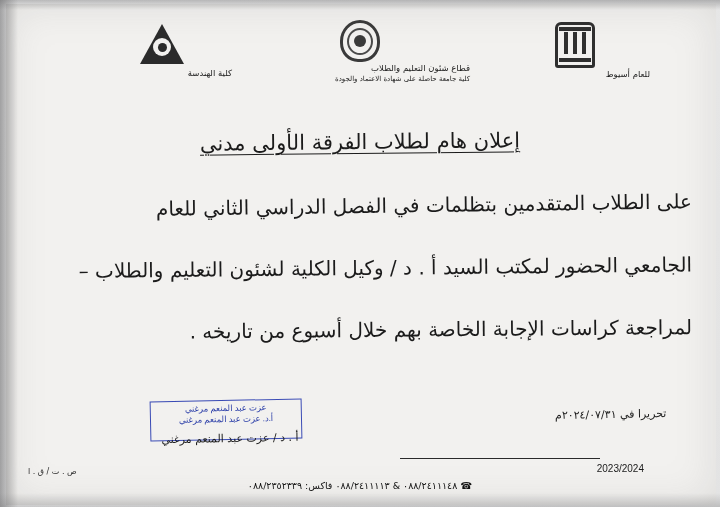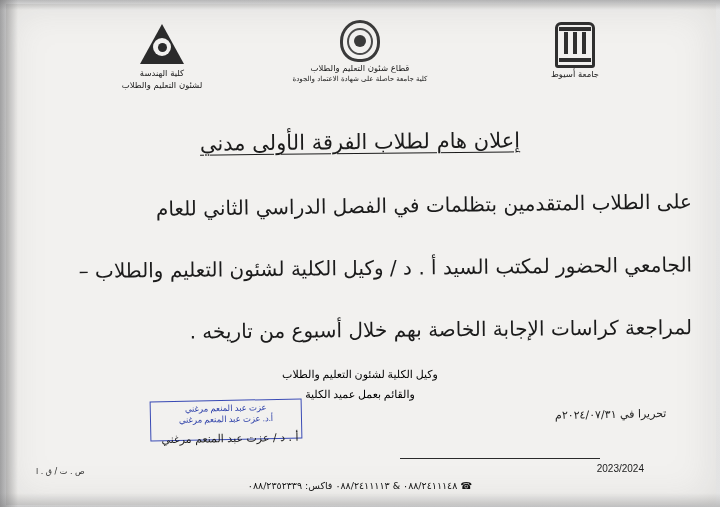--- a/index.html
+++ b/index.html
@@ -33,21 +33,21 @@
   }
   .shadow-bottom{
     position:absolute;left:0;bottom:0;width:720px;height:14px;
     background:linear-gradient(to top, rgba(120,120,122,0.35), rgba(150,150,152,0.0));
   }
 
   
   .header{
     position:absolute;top:14px;left:0;width:720px;height:88px;
   }
-  .hdr-block{position:absolute;text-align:center;}
+  .hdr-block{position:absolute;}
   .hdr-left{left:92px;top:10px;width:140px;}
   .hdr-center{left:250px;top:6px;width:220px;}
   .hdr-right{left:500px;top:8px;width:150px;}
 
   .logo{
     margin:0 auto 3px auto;
     position:relative;
   }
   .logo-eng{
     width:44px;height:40px;
@@ -160,21 +160,21 @@
     position:absolute;left:0;bottom:14px;width:720px;text-align:center;
   }
   .foot-rule{
     position:absolute;left:400px;bottom:48px;width:200px;height:1px;background:#2a2a2a;
   }
   .foot-year{
     position:absolute;right:76px;bottom:33px;font-size:10px;
     font-family:"Liberation Sans", sans-serif;direction:ltr;color:#1b1b1b;margin-left:23px;
   }
   .foot-left-note{
-    position:absolute;left:36px;bottom:31px;font-size:8px;color:#2a2a2a;
+    position:absolute;left:28px;bottom:31px;font-size:8px;color:#2a2a2a;
     font-family:"DejaVu Sans", sans-serif;
   }
   .foot-contact{
     font-size:9.5px;color:#111;
     font-family:"DejaVu Sans", sans-serif;
     direction:rtl;
     margin-bottom:2px;
     letter-spacing:0.2px;
   }
   .foot-email{
@@ -194,21 +194,20 @@
   <div class="shadow-bottom"></div>
 
   <div class="header">
 
     <div class="hdr-block hdr-left">
       <div class="logo logo-eng">
         <div class="inner"></div>
           <div class="inner2"></div>
       </div>
       <div class="hdr-line">كلية الهندسة</div>
-      <div class="hdr-line">لشئون التعليم والطلاب</div>
     </div>
 
     <div class="hdr-block hdr-center">
       <div class="logo logo-seal">
         <div class="ring"></div>
           <div class="ring2"></div>
           <div class="core"></div>
       </div>
       <div class="hdr-line">قطاع شئون التعليم والطلاب</div>
       <div class="hdr-line sm">كلية جامعة حاصلة على شهادة الاعتماد والجودة</div>
@@ -216,34 +215,32 @@
 
     <div class="hdr-block hdr-right">
       <div class="logo logo-univ">
         <div class="body"></div>
           <div class="roof"></div>
         <div class="pillar"></div>
           <div class="pillar pillar2"></div>
           <div class="pillar pillar3"></div>
         <div class="base"></div>
       </div>
-      <div class="hdr-line">جامعة أسيوط</div>
+      <div class="hdr-line">للعام أسيوط</div>
     </div>
   </div>
 
   <div class="title hand">
     <u>إعلان هام لطلاب الفرقة الأولى مدني</u>
   </div>
 
   <div class="para hand l1">على الطلاب المتقدمين بتظلمات في الفصل الدراسي الثاني للعام</div>
   <div class="para hand l2">الجامعي الحضور لمكتب السيد أ . د / وكيل الكلية لشئون التعليم والطلاب –</div>
   <div class="para hand l3">لمراجعة كراسات الإجابة الخاصة بهم خلال أسبوع من تاريخه .</div>
 
-  <div class="sign sign-1">وكيل الكلية لشئون التعليم والطلاب</div>
-  <div class="sign sign-2">والقائم بعمل عميد الكلية</div>
 
   <div class="stamp">
     <div>عزت عبد المنعم مرغني</div>
     <div>أ.د. عزت عبد المنعم مرغني</div>
   </div>
   <div class="sign-name">أ . د / عزت عبد المنعم مرغني</div>
 
   <div class="date">
     <span>تحريرا في</span>
     <span>٢٠٢٤/٠٧/٣١م</span>

